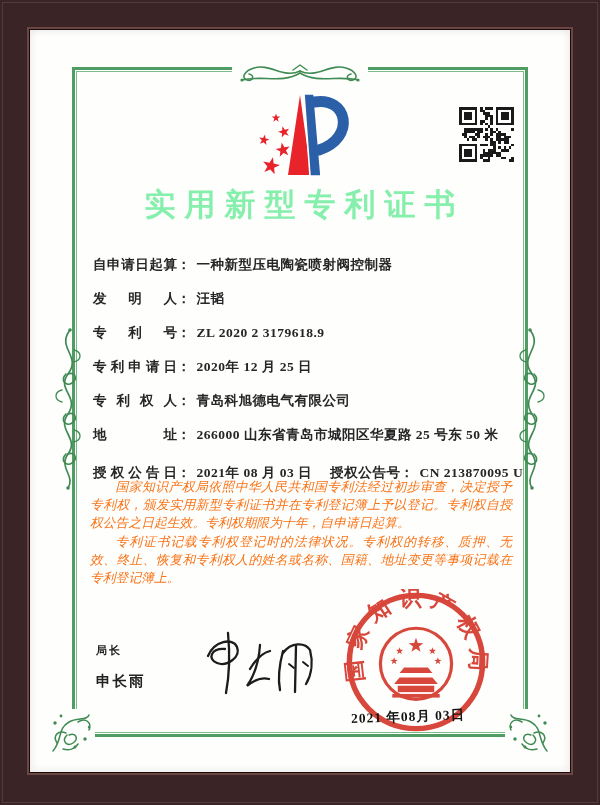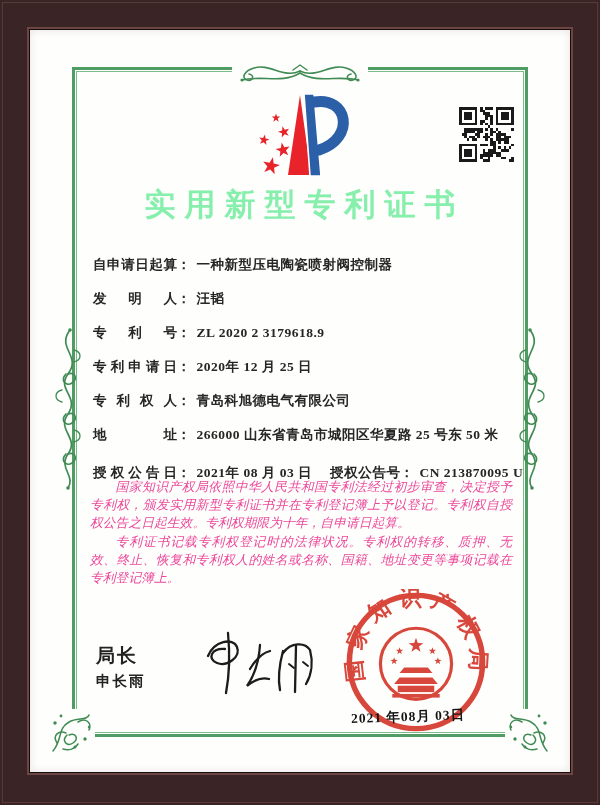--- a/index.html
+++ b/index.html
@@ -32,25 +32,25 @@
     font-size:31px;font-weight:700;color:#86efac;letter-spacing:9px;text-indent:9px;
   }
   .fields{position:absolute;left:93px;top:248px;width:430px;}
   .frow{position:absolute;left:0;width:430px;font-size:13.5px;font-weight:600;color:#262626;white-space:nowrap;}
   .flabel{display:inline-block;width:84px;text-align:justify;text-align-last:justify;}
   .fcolon{display:inline-block;margin-right:6px;}
   .fvalue{letter-spacing:.5px;}
   .fgroup2{position:absolute;left:237px;top:0;}
   .bodytext{
     position:absolute;left:90px;top:478px;width:422px;
-    font-size:12.8px;line-height:18.2px;color:#ec4899;font-style:italic;
+    font-size:12.8px;line-height:18.2px;color:#f97316;font-style:italic;
     text-align:justify;
   }
   .bodytext p{margin:0;text-indent:2em;}
-  .director-label{position:absolute;left:96px;top:643px;font-size:19px;font-weight:700;color:#222;letter-spacing:2px;}
+  .director-label{position:absolute;left:96px;top:643px;font-size:11px;font-weight:700;color:#222;letter-spacing:2px;}
   .director-name{position:absolute;left:96px;top:672px;font-size:14.5px;font-weight:700;color:#222;letter-spacing:2px;}
   .signature{position:absolute;left:192px;top:626px;width:132px;height:72px;}
   .seal{position:absolute;left:343px;top:589px;width:146px;height:146px;mix-blend-mode:multiply;opacity:.92;}
   .seal-date{
     position:absolute;left:351px;top:708px;font-size:13.5px;font-weight:600;color:#141414;
     letter-spacing:1px;transform:rotate(-2deg);
   }
   .orn{position:absolute;}
   .orn svg{display:block;}
 </style>

